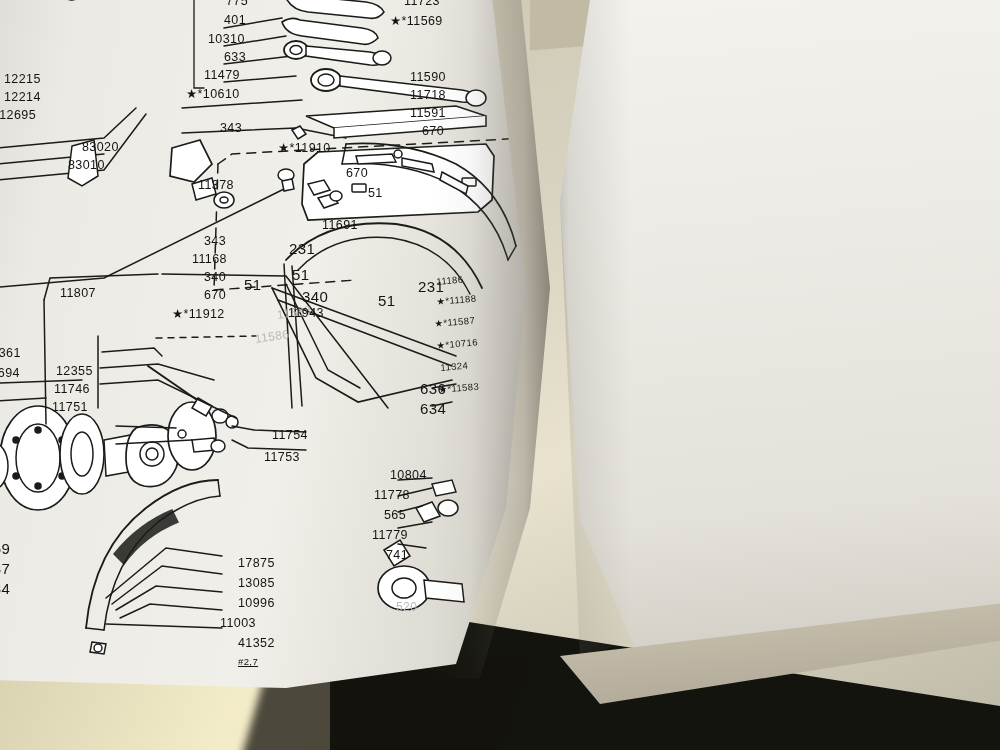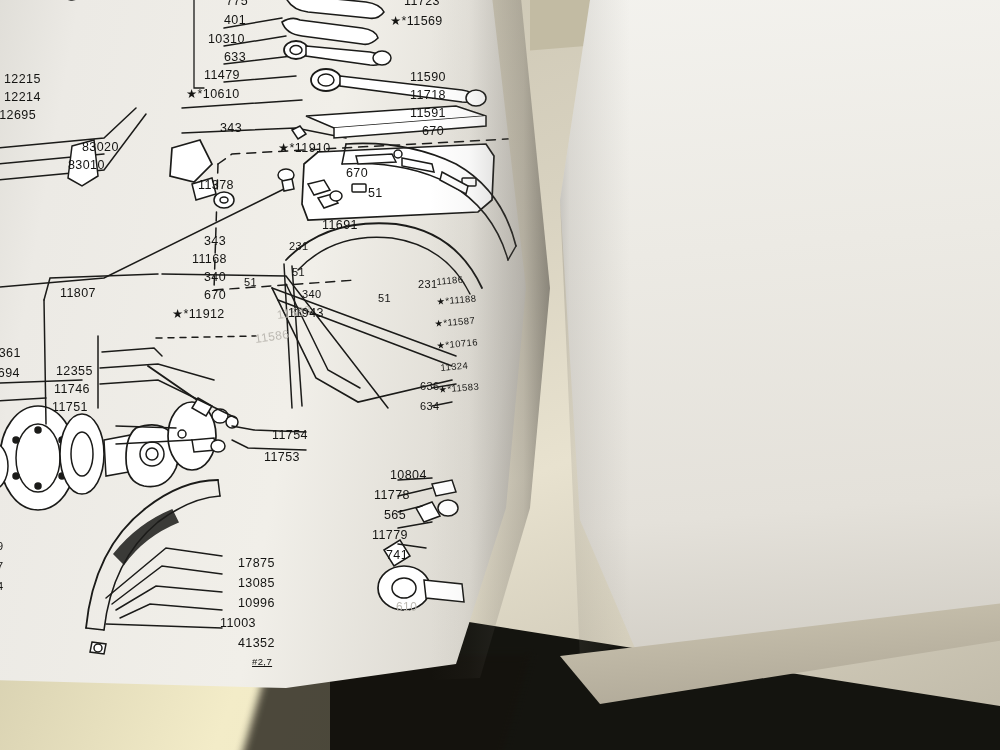--- a/index.html
+++ b/index.html
@@ -75,21 +75,21 @@
     clip-path:polygon(0 56px, 470px 0px, 470px 36px, 40px 104px);
   }
 
   
   .diagram{position:absolute;left:0;top:0;width:560px;height:700px;}
   .lbl{
     position:absolute;color:#141412;
     font-family:"Liberation Sans","DejaVu Sans",sans-serif;
     font-size:12.5px;white-space:pre;letter-spacing:.4px;
   }
-  .lbl.small{font-size:11px;}
+  .lbl.small{font-size:15px;}
   .lbl.tiny{font-size:9.5px;}
   .lbl.rot{transform-origin:left top;}
   .ghost{color:#bcb9b2;}
   svg{position:absolute;left:0;top:0;overflow:visible;}
 </style>
 </head>
 <body>
 
 <div class="stage">
 
@@ -258,21 +258,21 @@
           <path d="M446 400 L470 396"></path>
           <path d="M446 418 L466 414"></path>
 
           <path d="M-10 396 L96 392"></path>
           <path d="M-10 414 L60 410"></path>
         </g>
       </svg>
 
       <div class="lbl ghost rot" style="left:290px;top:320px;transform:rotate(-8deg);font-size:12px;">11583</div>
       <div class="lbl ghost rot" style="left:268px;top:344px;transform:rotate(-8deg);font-size:12px;">11586</div>
-      <div class="lbl ghost" style="left:410px;top:612px;font-size:12px;">610</div>
+      <div class="lbl ghost" style="left:410px;top:612px;font-size:12px;">520</div>
 
       <div class="lbl" style="left:18px;top:84px;">12215</div>
       <div class="lbl" style="left:18px;top:102px;">12214</div>
       <div class="lbl" style="left:8px;top:120px;">*12695</div>
 
       <div class="lbl" style="left:240px;top:6px;">775</div>
       <div class="lbl" style="left:238px;top:25px;">401</div>
       <div class="lbl" style="left:222px;top:44px;">10310</div>
       <div class="lbl" style="left:238px;top:62px;">633</div>
       <div class="lbl" style="left:218px;top:80px;">11479</div>
@@ -327,21 +327,21 @@
       <div class="lbl" style="left:388px;top:500px;">11778</div>
       <div class="lbl" style="left:398px;top:520px;">565</div>
       <div class="lbl" style="left:386px;top:540px;">11779</div>
       <div class="lbl" style="left:400px;top:560px;">741</div>
 
       <div class="lbl" style="left:252px;top:568px;">17875</div>
       <div class="lbl" style="left:252px;top:588px;">13085</div>
       <div class="lbl" style="left:252px;top:608px;">10996</div>
       <div class="lbl" style="left:234px;top:628px;">11003</div>
       <div class="lbl" style="left:252px;top:648px;">41352</div>
-      <div class="lbl tiny" style="left:266px;top:668px;text-decoration:underline;">#2,7</div>
+      <div class="lbl tiny" style="left:252px;top:668px;text-decoration:underline;">#2,7</div>
 
       <div class="lbl tiny rot" style="left:450px;top:288px;transform:rotate(-5deg);">11186</div>
       <div class="lbl tiny rot" style="left:450px;top:308px;transform:rotate(-5deg);">★<span>*11188</span></div>
       <div class="lbl tiny rot" style="left:448px;top:330px;transform:rotate(-5deg);">★<span>*11587</span></div>
       <div class="lbl tiny rot" style="left:450px;top:352px;transform:rotate(-5deg);">★<span>*10716</span></div>
       <div class="lbl tiny rot" style="left:454px;top:374px;transform:rotate(-5deg);">11324</div>
       <div class="lbl tiny rot" style="left:452px;top:396px;transform:rotate(-5deg);">★<span>*11583</span></div>
 
       <div class="lbl small" style="left:-2px;top:552px;">759</div>
       <div class="lbl small" style="left:-2px;top:572px;">737</div>

